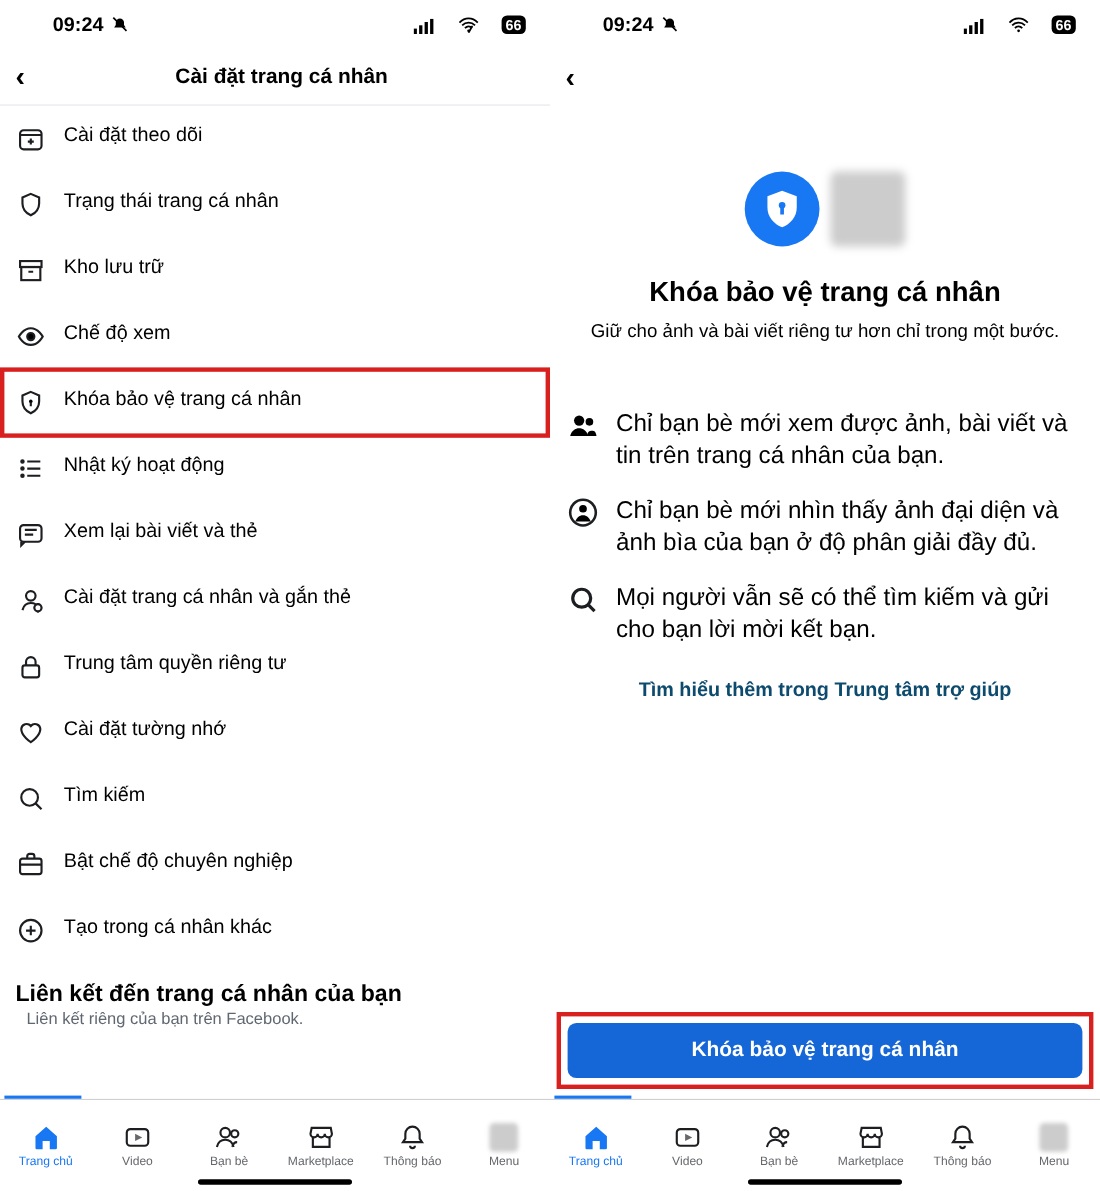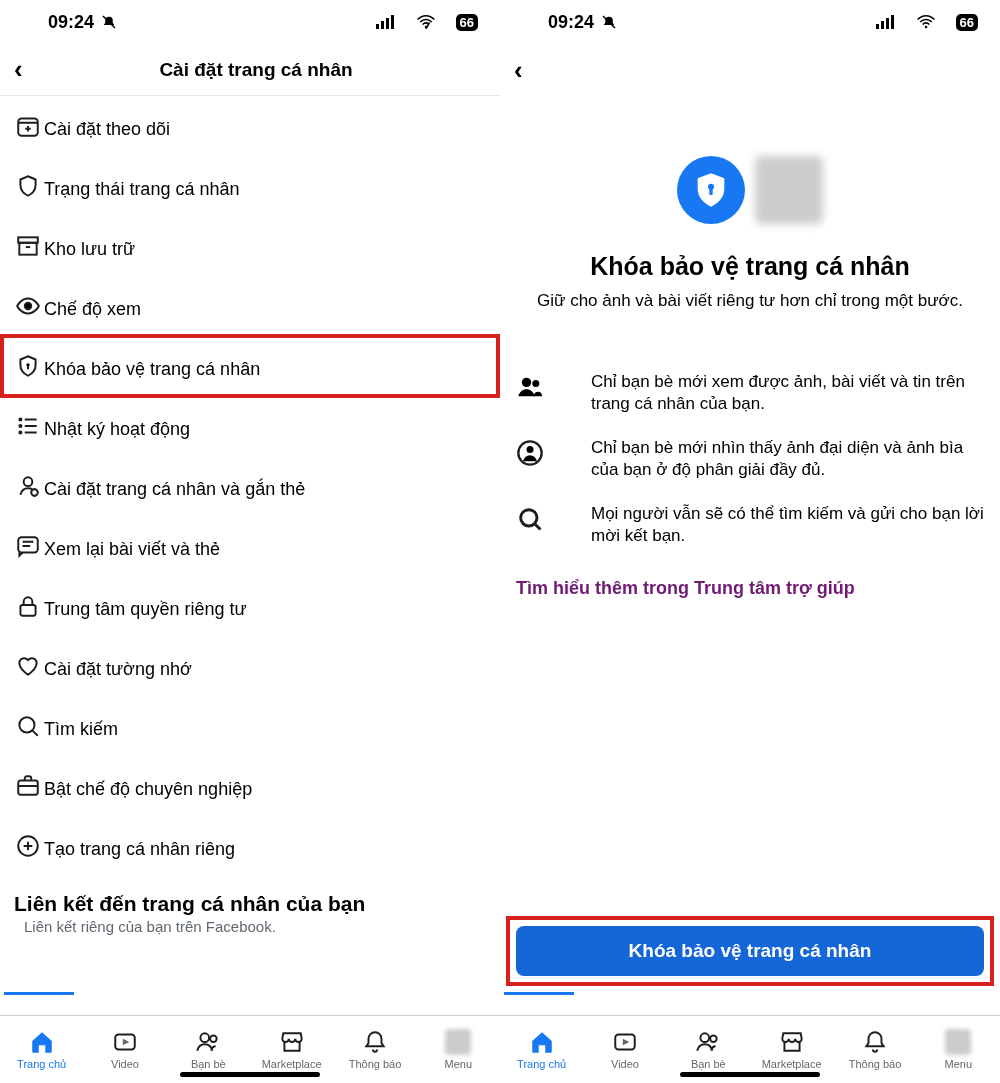--- a/index.html
+++ b/index.html
@@ -23,21 +23,21 @@
   .statusbar {
     height: 44px;
     display: flex;
     align-items: center;
     justify-content: space-between;
     padding: 0 22px 0 48px;
     font-weight: 600;
     font-size: 18px;
   }
   .sb-left { display: flex; align-items: center; gap: 6px; }
-  .sb-right { display: flex; align-items: center; gap: 20px; }
+  .sb-right { display: flex; align-items: flex-end; gap: 20px; }
   .sb-right svg { display: block; }
   
   .header {
     height: 52px;
     display: flex;
     align-items: center;
     padding: 0 14px;
     border-bottom: 1px solid #e4e6eb;
     position: relative;
   }
@@ -47,22 +47,22 @@
     text-align: center;
     font-size: 19px;
     font-weight: 600;
     pointer-events: none;
   }
   .back { font-size: 26px; font-weight: 700; }
   
   .list { flex: 1; overflow: hidden; }
   .row {
     display: flex;
-    align-items: flex-end;
-    gap: 2px;
+    align-items: flex-start;
+    gap: 16px;
     padding: 16px 14px;
     font-size: 18px;
   }
   .row .ico { width: 28px; height: 28px; display:flex;align-items:center;justify-content:center; }
   .highlight-row { border: 4px solid #d8201f; margin: -2px 0; padding: 14px 10px; }
   .section-h {
     padding: 16px 14px 0;
     font-size: 21px;
     font-weight: 700;
   }
@@ -107,48 +107,48 @@
     font-size: 17px;
     margin-bottom: 60px;
   }
   .bullet {
     display: flex;
     gap: 16px;
     margin-bottom: 22px;
     align-items: flex-start;
   }
   .bullet .bic { width:28px;height:28px;flex-shrink:0;display:flex;align-items:center;justify-content:center;margin-top:2px; }
-  .bullet .txt { font-size: 17px; line-height: 1.3; margin-left: 31px; }
+  .bullet .txt { font-size: 22px; line-height: 1.3; }
   .learn {
-    color: #701a75;
+    text-align: center;
+    color: #0c4a6e;
     font-size: 18px;
     font-weight: 600;
     margin-top: 8px;
   }
   .cta-wrap {
     border: 4px solid #d8201f;
     margin: 0 6px 6px;
     padding: 6px;
   }
   .cta {
     background: #1566d6;
     color: #fff;
     text-align: center;
     padding: 14px;
     border-radius: 8px;
     font-size: 19px;
     font-weight: 600;
   }
   
   .tabbar {
-    height: 68px;
+    height: 84px;
     display: flex;
     border-top: 0.5px solid #d0d0d0;
     background: #fff;
-    margin-top: 20px;
   }
   .tab {
     flex: 1;
     display: flex;
     flex-direction: column;
     align-items: center;
     justify-content: center;
     gap: 3px;
     font-size: 11px;
     color: #65676b;
@@ -252,40 +252,40 @@
             <circle cx="5" cy="12" r="1" fill="#000"></circle>
             <circle cx="5" cy="18" r="1" fill="#000"></circle>
             <path d="M9 6h11M9 12h11M9 18h11"></path>
           </svg>
         </span>
       <span>Nhật ký hoạt động</span>
     </div>
     <div class="row">
       <span class="ico">
           <svg width="26" height="26" viewBox="0 0 24 24">
+            <rect x="3" y="4" width="18" height="14" rx="3"></rect>
+            <path d="M7 8h10M7 12h7M7 18l-3 3v-3"></path>
+          </svg>
+        </span>
+      <span>Xem lại bài viết và thẻ</span>
+    </div>
+    <div class="row">
+      <span class="ico">
+          <svg width="26" height="26" viewBox="0 0 24 24">
             <circle cx="12" cy="8" r="4"></circle>
             <path d="M5 20c1-4 4-6 7-6 1.5 0 3 .4 4 1"></path>
             <circle cx="18" cy="18" r="3"></circle>
             <path d="M18 14v1M18 21v1M14.5 18h1M20.5 18h1"></path>
           </svg>
         </span>
       <span>Cài đặt trang cá nhân và gắn thẻ</span>
     </div>
     <div class="row">
       <span class="ico">
           <svg width="26" height="26" viewBox="0 0 24 24">
-            <rect x="3" y="4" width="18" height="14" rx="3"></rect>
-            <path d="M7 8h10M7 12h7M7 18l-3 3v-3"></path>
-          </svg>
-        </span>
-      <span>Xem lại bài viết và thẻ</span>
-    </div>
-    <div class="row">
-      <span class="ico">
-          <svg width="26" height="26" viewBox="0 0 24 24">
             <rect x="5" y="11" width="14" height="10" rx="2"></rect>
             <path d="M8 11V8a4 4 0 0 1 8 0v3"></path>
           </svg>
         </span>
       <span>Trung tâm quyền riêng tư</span>
     </div>
     <div class="row">
       <span class="ico">
           <svg width="26" height="26" viewBox="0 0 24 24">
             <path d="M12 20s-8-5-8-11a4.5 4.5 0 0 1 8-2.5A4.5 4.5 0 0 1 20 9c0 6-8 11-8 11z"></path>
@@ -311,21 +311,21 @@
         </span>
       <span>Bật chế độ chuyên nghiệp</span>
     </div>
     <div class="row">
       <span class="ico">
           <svg width="26" height="26" viewBox="0 0 24 24">
             <circle cx="12" cy="12" r="9"></circle>
             <path d="M12 8v8M8 12h8"></path>
           </svg>
         </span>
-      <span>Tạo trang cá nhân riêng</span>
+      <span>Tạo trong cá nhân khác</span>
     </div>
 
     <div class="section-h">Liên kết đến trang cá nhân của bạn</div>
     <div class="section-sub">Liên kết riêng của bạn trên Facebook.</div>
   </div>
   <div class="thin-blue-bar"></div>
 
   <div class="tabbar">
     <div class="tab active">
         <span class="tic">

